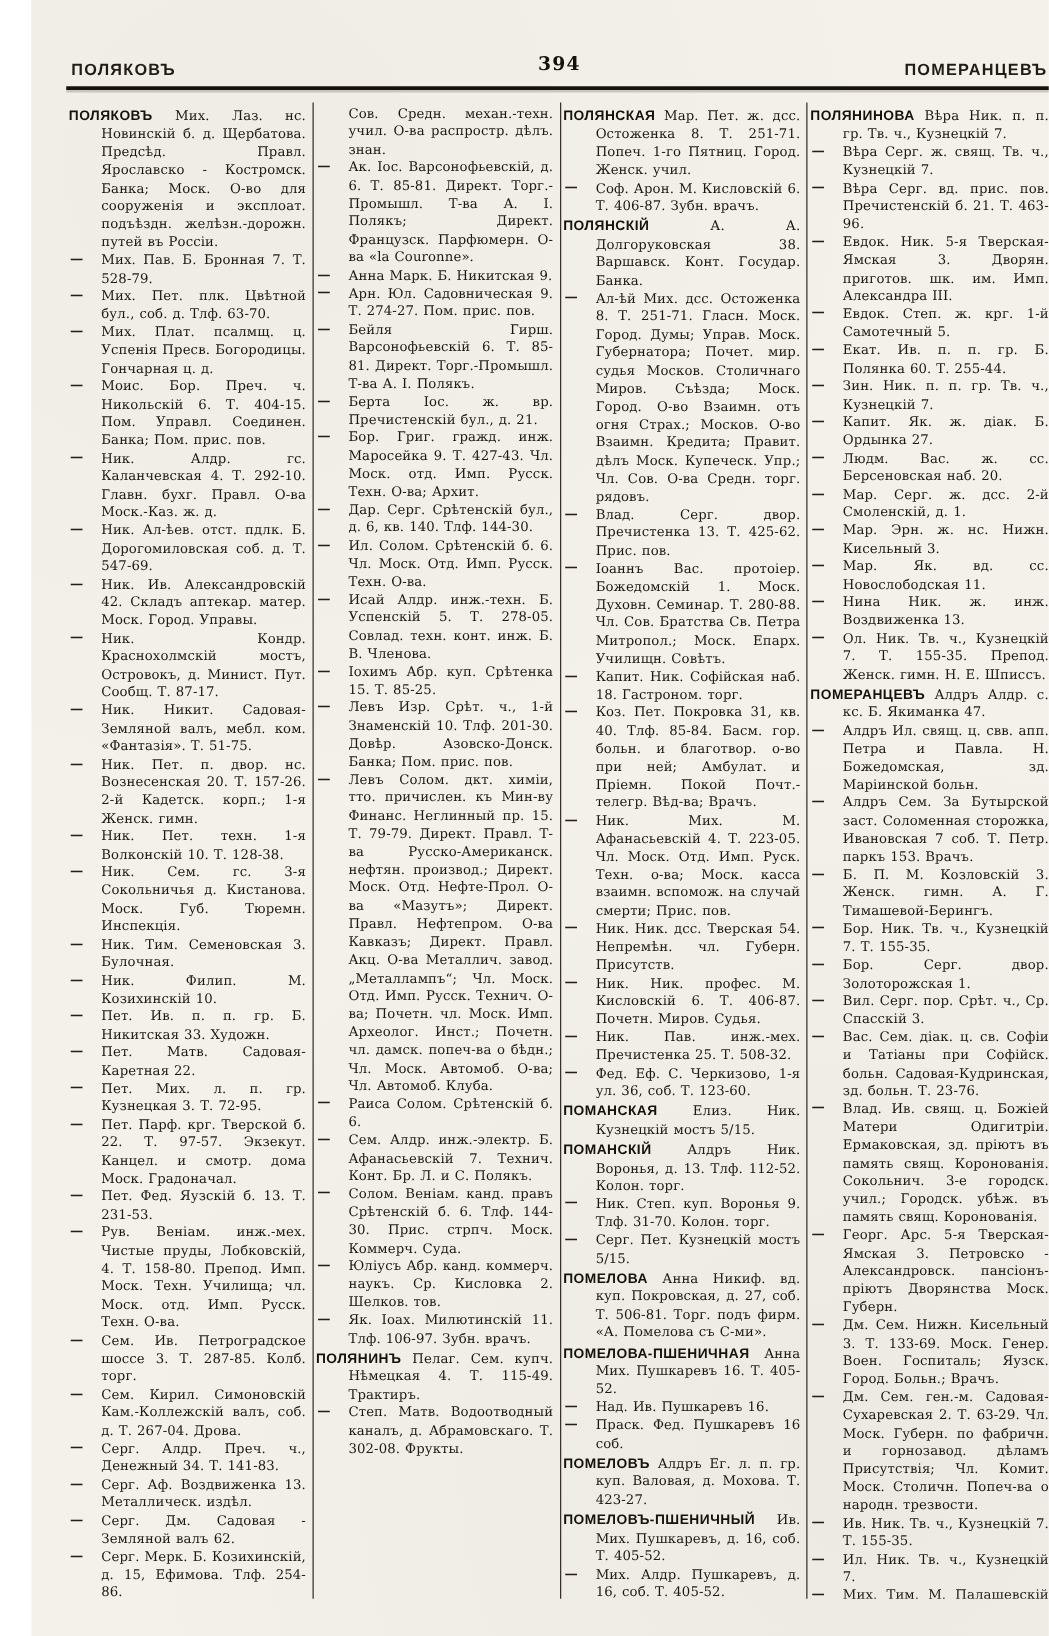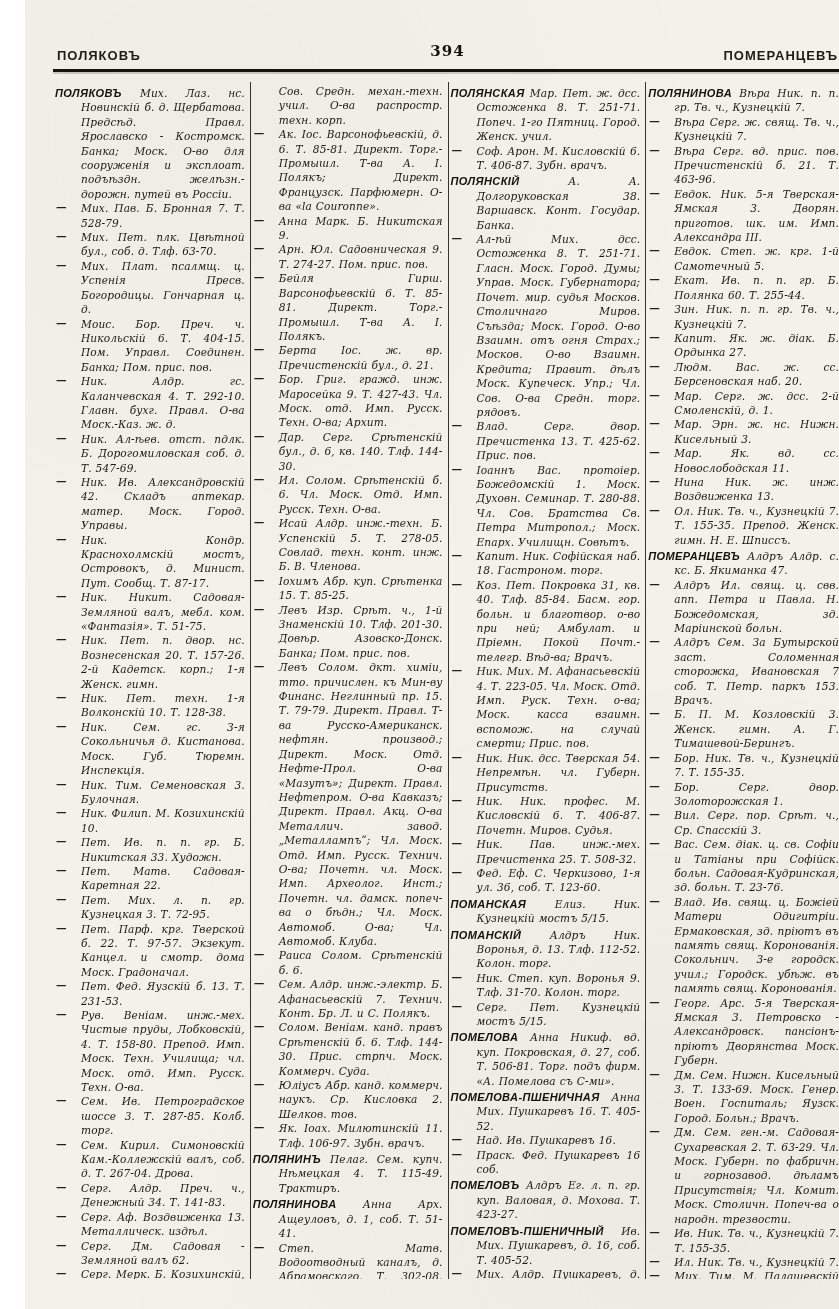--- a/index.html
+++ b/index.html
@@ -37,21 +37,20 @@
   }
   .columns{
     position:absolute;top:82px;left:28px;right:20px;bottom:30px;
     display:flex;
   }
   .col{
     width:25%;
     padding:2px 5px 0 2px;
     box-sizing:border-box;
     overflow:hidden;
-    font-style:italic;
   }
   .col:not(:last-child){border-right:1px solid #3a322a;}
   .entry{
     position:relative;
     padding-left:26px;
     text-align:justify;
     font-size:10.6px;
     line-height:14.4px;
     letter-spacing:0.1px;
     word-spacing:0.5px;
@@ -107,40 +106,39 @@
         <div class="entry dash"><span class="dash">—</span>Пет. Фед. Яузскій б. 13. Т. 231-53.</div>
         <div class="entry dash"><span class="dash">—</span>Рув. Веніам. инж.-мех. Чистые пруды, Лобковскій, 4. Т. 158-80. Препод. Имп. Моск. Техн. Училища; чл. Моск. отд. Имп. Русск. Техн. О-ва.</div>
         <div class="entry dash"><span class="dash">—</span>Сем. Ив. Петроградское шоссе 3. Т. 287-85. Колб. торг.</div>
         <div class="entry dash"><span class="dash">—</span>Сем. Кирил. Симоновскій Кам.-Коллежскій валъ, соб. д. Т. 267-04. Дрова.</div>
         <div class="entry dash"><span class="dash">—</span>Серг. Алдр. Преч. ч., Денежный 34. Т. 141-83.</div>
         <div class="entry dash"><span class="dash">—</span>Серг. Аф. Воздвиженка 13. Металлическ. издѣл.</div>
         <div class="entry dash"><span class="dash">—</span>Серг. Дм. Садовая - Земляной валъ 62.</div>
         <div class="entry dash"><span class="dash">—</span>Серг. Мерк. Б. Козихинскій, д. 15, Ефимова. Тлф. 254-86.</div>
       </div>
     <div class="col">
-        <div class="entry cont">Сов. Средн. механ.-техн. учил. О-ва распростр. техн. корп.</div>
+        <div class="entry cont">Сов. Средн. механ.-техн. учил. О-ва распростр. дѣлъ. знан.</div>
         <div class="entry dash"><span class="dash">—</span>Ак. Іос. Варсонофьевскій, д. 6. Т. 85-81. Директ. Торг.-Промышл. Т-ва А. І. Полякъ; Директ. Французск. Парфюмерн. О-ва «la Couronne».</div>
         <div class="entry dash"><span class="dash">—</span>Анна Марк. Б. Никитская 9.</div>
         <div class="entry dash"><span class="dash">—</span>Арн. Юл. Садовническая 9. Т. 274-27. Пом. прис. пов.</div>
         <div class="entry dash"><span class="dash">—</span>Бейля Гирш. Варсонофьевскій 6. Т. 85-81. Директ. Торг.-Промышл. Т-ва А. І. Полякъ.</div>
         <div class="entry dash"><span class="dash">—</span>Берта Іос. ж. вр. Пречистенскій бул., д. 21.</div>
         <div class="entry dash"><span class="dash">—</span>Бор. Григ. гражд. инж. Маросейка 9. Т. 427-43. Чл. Моск. отд. Имп. Русск. Техн. О-ва; Архит.</div>
         <div class="entry dash"><span class="dash">—</span>Дар. Серг. Срѣтенскій бул., д. 6, кв. 140. Тлф. 144-30.</div>
         <div class="entry dash"><span class="dash">—</span>Ил. Солом. Срѣтенскій б. 6. Чл. Моск. Отд. Имп. Русск. Техн. О-ва.</div>
         <div class="entry dash"><span class="dash">—</span>Исай Алдр. инж.-техн. Б. Успенскій 5. Т. 278-05. Совлад. техн. конт. инж. Б. В. Членова.</div>
         <div class="entry dash"><span class="dash">—</span>Іохимъ Абр. куп. Срѣтенка 15. Т. 85-25.</div>
         <div class="entry dash"><span class="dash">—</span>Левъ Изр. Срѣт. ч., 1-й Знаменскій 10. Тлф. 201-30. Довѣр. Азовско-Донск. Банка; Пом. прис. пов.</div>
         <div class="entry dash"><span class="dash">—</span>Левъ Солом. дкт. химіи, тто. причислен. къ Мин-ву Финанс. Неглинный пр. 15. Т. 79-79. Директ. Правл. Т-ва Русско-Американск. нефтян. производ.; Директ. Моск. Отд. Нефте-Прол. О-ва «Мазутъ»; Директ. Правл. Нефтепром. О-ва Кавказъ; Директ. Правл. Акц. О-ва Металлич. завод. „Металлампъ“; Чл. Моск. Отд. Имп. Русск. Технич. О-ва; Почетн. чл. Моск. Имп. Археолог. Инст.; Почетн. чл. дамск. попеч-ва о бѣдн.; Чл. Моск. Автомоб. О-ва; Чл. Автомоб. Клуба.</div>
         <div class="entry dash"><span class="dash">—</span>Раиса Солом. Срѣтенскій б. 6.</div>
         <div class="entry dash"><span class="dash">—</span>Сем. Алдр. инж.-электр. Б. Афанасьевскій 7. Технич. Конт. Бр. Л. и С. Полякъ.</div>
         <div class="entry dash"><span class="dash">—</span>Солом. Веніам. канд. правъ Срѣтенскій б. 6. Тлф. 144-30. Прис. стрпч. Моск. Коммерч. Суда.</div>
         <div class="entry dash"><span class="dash">—</span>Юліусъ Абр. канд. коммерч. наукъ. Ср. Кисловка 2. Шелков. тов.</div>
         <div class="entry dash"><span class="dash">—</span>Як. Іоах. Милютинскій 11. Тлф. 106-97. Зубн. врачъ.</div>
         <div class="entry head"><span class="hw">ПОЛЯНИНЪ </span>Пелаг. Сем. купч. Нѣмецкая 4. Т. 115-49. Трактиръ.</div>
-        <div class="entry head"><span class="hw">ПОЛЯНИНОВА </span>Анна Арх. Ащеуловъ, д. 1, соб. Т. 51-41.</div>
         <div class="entry dash"><span class="dash">—</span>Степ. Матв. Водоотводный каналъ, д. Абрамовскаго. Т. 302-08. Фрукты.</div>
       </div>
     <div class="col">
         <div class="entry head"><span class="hw">ПОЛЯНСКАЯ </span>Мар. Пет. ж. дсс. Остоженка 8. Т. 251-71. Попеч. 1-го Пятниц. Город. Женск. учил.</div>
         <div class="entry dash"><span class="dash">—</span>Соф. Арон. М. Кисловскій 6. Т. 406-87. Зубн. врачъ.</div>
         <div class="entry head"><span class="hw">ПОЛЯНСКІЙ </span>А. А. Долгоруковская 38. Варшавск. Конт. Государ. Банка.</div>
         <div class="entry dash"><span class="dash">—</span>Ал-ѣй Мих. дсс. Остоженка 8. Т. 251-71. Гласн. Моск. Город. Думы; Управ. Моск. Губернатора; Почет. мир. судья Москов. Столичнаго Миров. Съѣзда; Моск. Город. О-во Взаимн. отъ огня Страх.; Москов. О-во Взаимн. Кредита; Правит. дѣлъ Моск. Купеческ. Упр.; Чл. Сов. О-ва Средн. торг. рядовъ.</div>
         <div class="entry dash"><span class="dash">—</span>Влад. Серг. двор. Пречистенка 13. Т. 425-62. Прис. пов.</div>
         <div class="entry dash"><span class="dash">—</span>Іоаннъ Вас. протоіер. Божедомскій 1. Моск. Духовн. Семинар. Т. 280-88. Чл. Сов. Братства Св. Петра Митропол.; Моск. Епарх. Училищн. Совѣтъ.</div>
         <div class="entry dash"><span class="dash">—</span>Капит. Ник. Софійская наб. 18. Гастроном. торг.</div>

